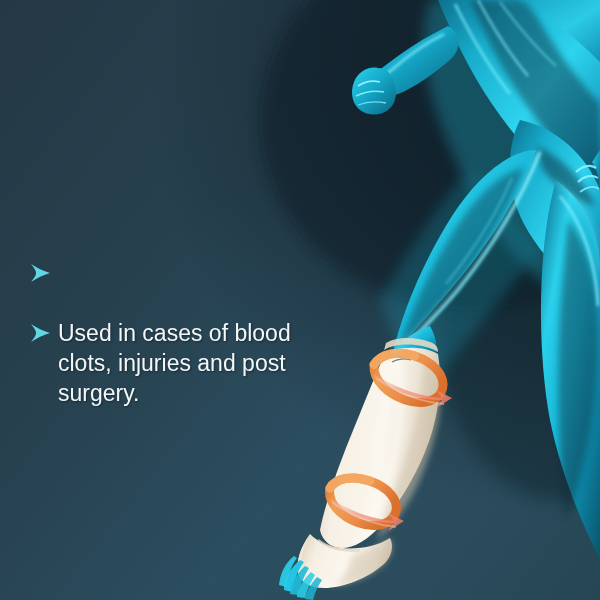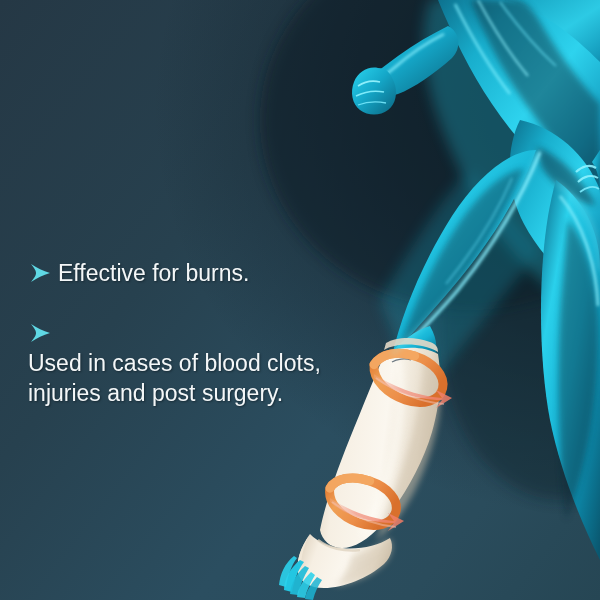--- a/index.html
+++ b/index.html
@@ -23,21 +23,21 @@
     position:absolute;left:62px;top:84px;width:280px;
     color:#2fb6c2;
     font-size:34px;line-height:40px;
     font-weight:bold;font-style:italic;
     letter-spacing:-0.2px;
     text-shadow:1px 1px 2px rgba(8,18,24,0.55);
     white-space:pre-line;
   }
   .bullets{position:absolute;left:28px;top:258px;width:318px;}
   .bullet{display:flex;align-items:flex-start;margin-bottom:30px;}
-  .bullet:last-child{margin-bottom:0;flex-direction:column;}
+  .bullet:last-child{margin-bottom:0;}
   .bullet-icon{
     flex:0 0 auto;width:26px;height:30px;margin-right:4px;
     position:relative;top:3px;
   }
   .bullet-text{
     color:#f4f7f8;font-size:23px;line-height:30px;
     text-shadow:1px 1px 2px rgba(8,18,24,0.5);
   }
 </style>
 </head>
@@ -228,21 +228,20 @@
 
 
     <div class="bullets">
 
       <div class="bullet">
         <span class="bullet-icon">
           <svg width="26" height="24" viewBox="0 0 26 24" xmlns="http://www.w3.org/2000/svg">
             <path d="M3,3 C9,7 15,10 22,12 C15,14 9,17 3,21 C7,16 8,14 8,12 C8,10 7,8 3,3 Z" fill="#5fd8e4"></path>
           </svg>
         </span>
-        <span class="bullet-text">Effective for burns.</span>
       </div>
 
       <div class="bullet">
         <span class="bullet-icon">
           <svg width="26" height="24" viewBox="0 0 26 24" xmlns="http://www.w3.org/2000/svg">
             <path d="M3,3 C9,7 15,10 22,12 C15,14 9,17 3,21 C7,16 8,14 8,12 C8,10 7,8 3,3 Z" fill="#5fd8e4"></path>
           </svg>
         </span>
         <span class="bullet-text">Used in cases of blood clots, injuries and post surgery.</span>
       </div>

